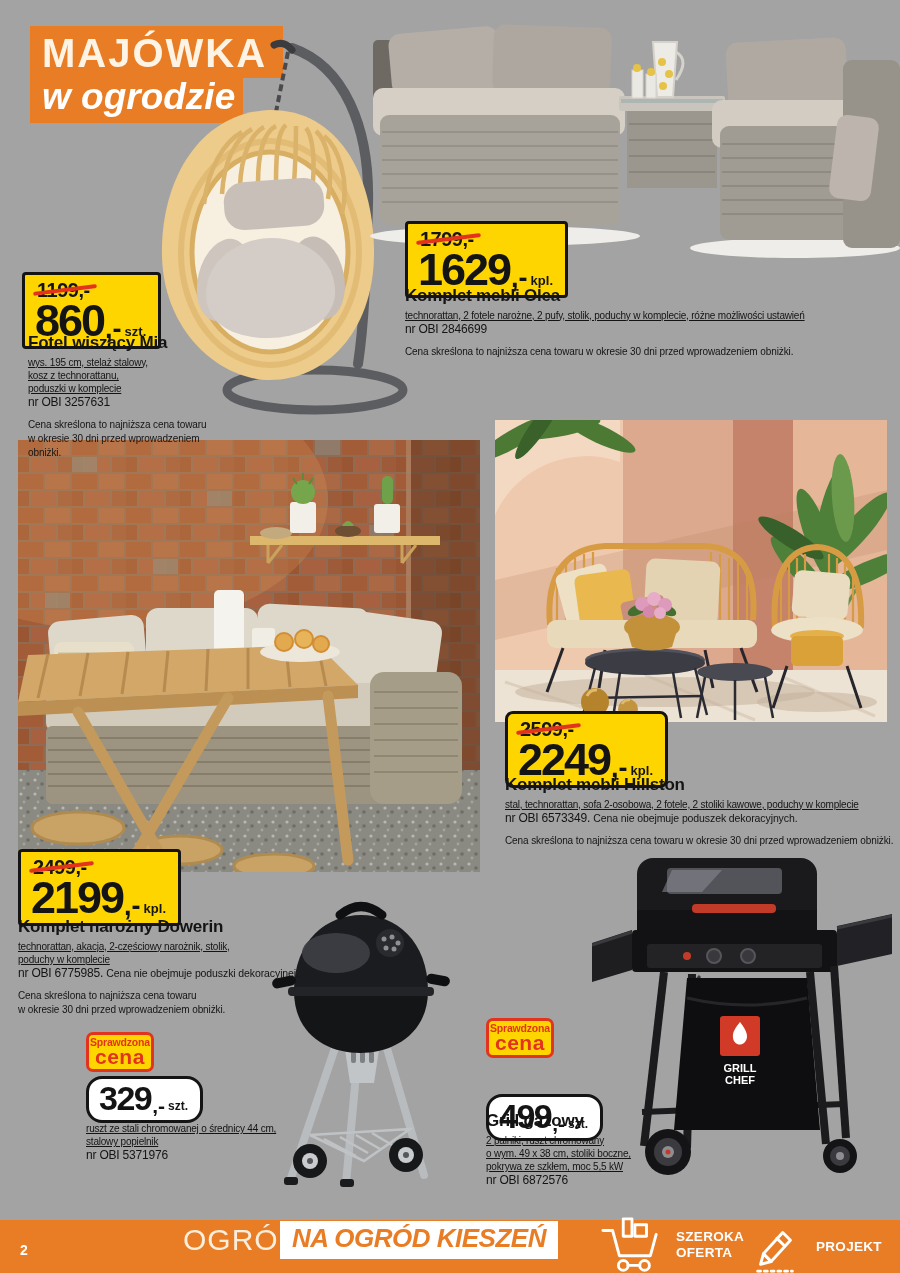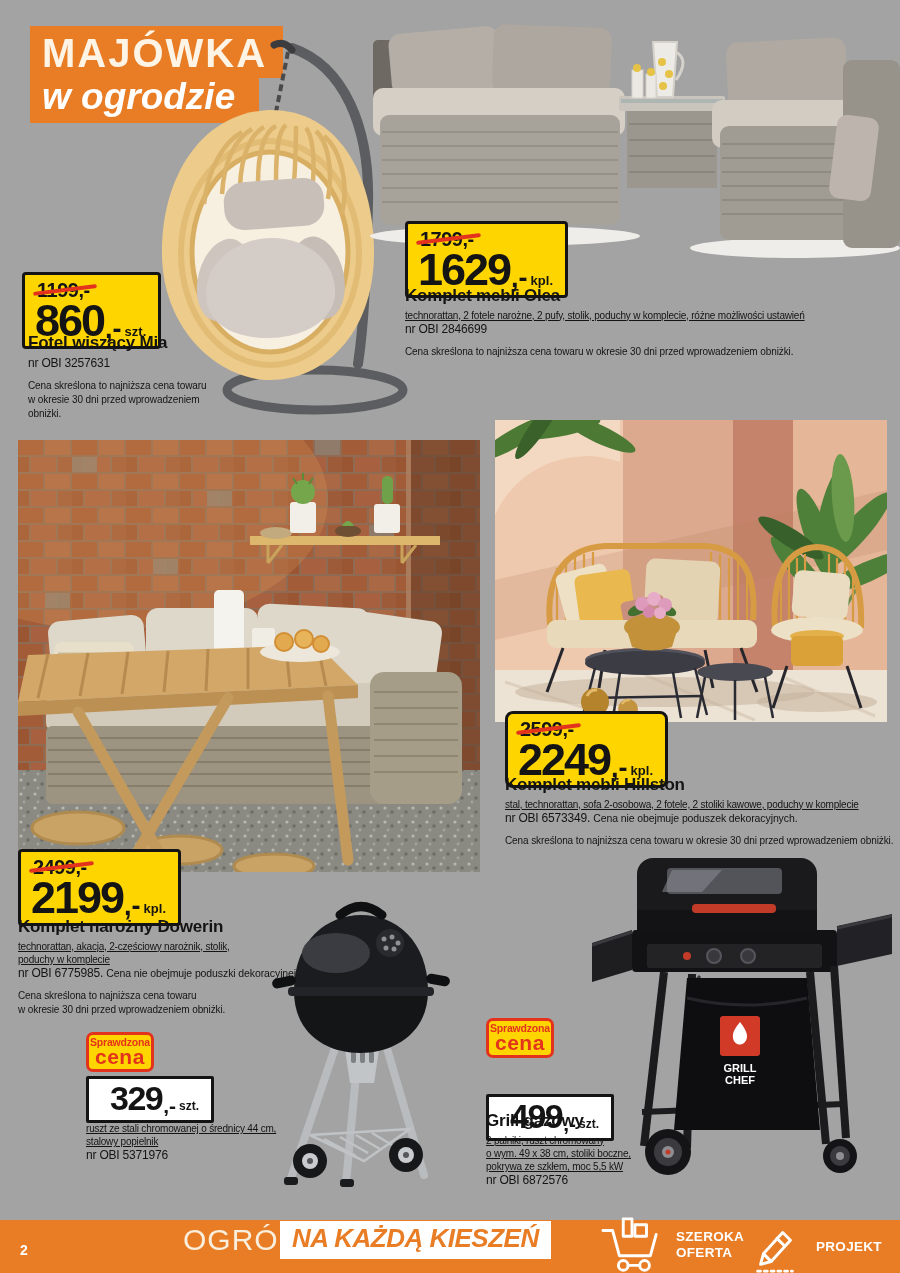--- a/index.html
+++ b/index.html
@@ -10,39 +10,39 @@
   }
   *{margin:0;padding:0;box-sizing:border-box;}
   body{background:#fff;font-family:"Liberation Sans","DejaVu Sans",sans-serif;color:var(--ink);}
   .page{position:relative;width:900px;height:1273px;background:#a3a3a3;overflow:hidden;}
 
   
   .hdr{position:absolute;left:30px;top:26px;z-index:1;}
   .hdr .l1{display:block;width:max-content;background:var(--orange);color:#FDF4E6;
     font-size:40px;font-weight:600;letter-spacing:2px;padding:7px 16px 5px 12px;line-height:1;}
   .hdr .l2{display:block;width:max-content;background:var(--orange);color:#fff;
-    font-size:37px;font-weight:800;font-style:italic;padding:1px 24px 8px 12px;line-height:1;margin-top:-1px;}
+    font-size:37px;font-weight:800;font-style:italic;padding:1px 8px 8px 12px;line-height:1;margin-top:-1px;}
 
   
   .photo{position:absolute;z-index:2;}
   .photo svg{display:block;width:100%;height:100%;}
 
   
   .tag{position:absolute;z-index:3;background:var(--yellow);border:3px solid var(--ink);
     border-radius:4px;padding:5px 12px 8px 10px;width:max-content;}
   .tag.white{background:#fff;border-radius:2px;}
   .old{position:relative;display:inline-block;font-weight:800;font-size:20px;line-height:1;
     letter-spacing:-0.5px;margin:0 0 3px 2px;}
   .old::after{content:"";position:absolute;left:-4px;right:-7px;top:42%;height:4px;
     background:var(--red);transform:rotate(-7deg);border-radius:2px;}
   .pricebig{display:flex;align-items:flex-end;}
   .pricebig .num{font-size:45px;font-weight:800;line-height:0.78;letter-spacing:-2px;}
   .pricebig .mark{font-size:27px;font-weight:800;line-height:0.62;margin-left:1px;}
   .pricebig .unit{font-size:13px;font-weight:700;line-height:1;margin-left:3px;}
-  .tag.sm{padding:6px 12px 8px 21px;}
+  .tag.sm{padding:6px 12px 8px 10px;border-radius:16px;}
   .tag.sm .num{font-size:34px;letter-spacing:-1.5px;}
   .tag.sm .mark{font-size:21px;}
   .tag.sm .unit{font-size:12px;}
 
   
   .badge{position:absolute;z-index:3;background:var(--yellow);border:3px solid var(--red);
     border-radius:7px;padding:2px 1px 3px;text-align:center;width:max-content;}
   .badge .b1{color:var(--red);font-size:10.5px;font-weight:800;line-height:1.05;letter-spacing:-0.2px;}
   .badge .b2{color:var(--red);font-size:21px;font-weight:800;line-height:0.85;letter-spacing:0.5px;}
 
@@ -455,20 +455,23 @@
   <div class="tag" id="tag-mia" style="left:22px;top:272px;">
     <div class="old">1199,-</div>
     <div class="pricebig">
       <span class="num">860</span>
       <span class="mark">,-</span>
       <span class="unit">szt.</span>
     </div>
   </div>
   <div class="pinfo" style="left:28px;top:334px;width:185px;">
     <div class="ptitle">Fotel wiszący Mia</div>
+    <div class="pdesc">wys. 195 cm, stelaż stalowy,
+kosz z technorattanu,
+poduszki w komplecie</div>
     <div class="skuline">nr OBI 3257631</div>
     <div class="plegal">Cena skreślona to najniższa cena towaru
 w okresie 30 dni przed wprowadzeniem obniżki.</div>
   </div>
 
   <div class="tag" id="tag-olea" style="left:405px;top:221px;">
     <div class="old">1799,-</div>
     <div class="pricebig">
       <span class="num">1629</span>
       <span class="mark">,-</span>
@@ -552,21 +555,21 @@
     <div class="ptitle">Grill gazowy</div>
     <div class="pdesc">2 palniki, ruszt chromowany
 o wym. 49 x 38 cm, stoliki boczne,
 pokrywa ze szkłem, moc 5,5 kW</div>
     <div class="skuline">nr OBI 6872576</div>
   </div>
 
   <div class="footer">
     <span class="pageno">2</span>
     <span class="f-ogrod">OGRÓD</span>
-    <span class="f-box">NA KAŻDĄ KIESZEŃ</span>
+    <span class="f-box">NA OGRÓD KIESZEŃ</span>
     <span class="f-icon" id="icon-cart">
       <svg viewBox="0 0 64 60" fill="none" stroke="#fff" stroke-width="3" stroke-linecap="round" stroke-linejoin="round">
         <path d="M3 16 h10 l7 26 h32 l6 -22"></path>
         <rect x="24" y="4" width="9" height="18"></rect>
         <rect x="36" y="10" width="12" height="12"></rect>
         <circle cx="24" cy="52" r="5"></circle>
         <circle cx="46" cy="52" r="5"></circle>
         <line x1="29" y1="52" x2="41" y2="52"></line>
       </svg>
     </span>

